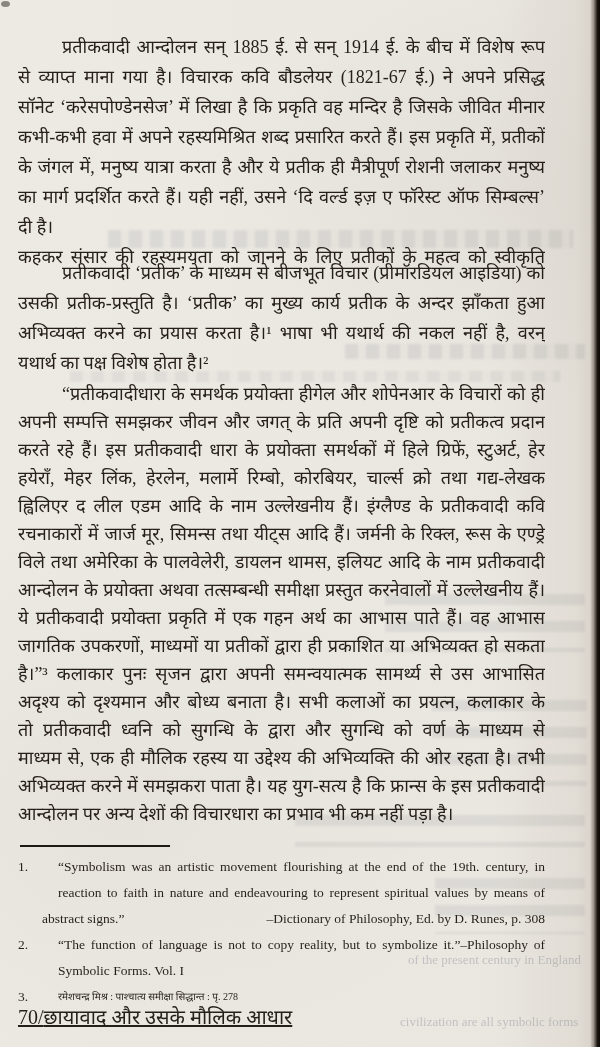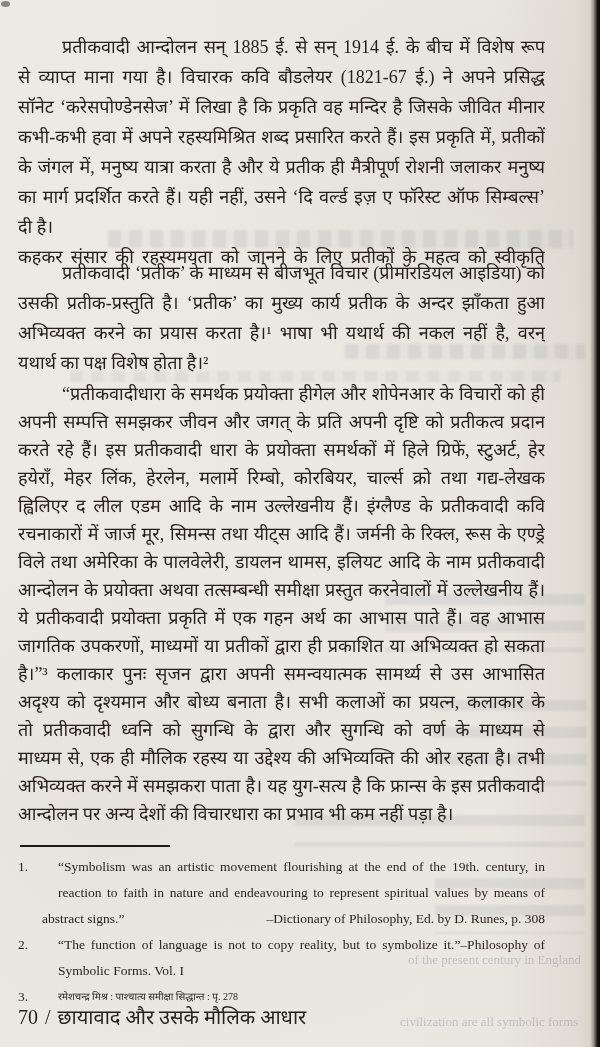--- a/index.html
+++ b/index.html
@@ -48,22 +48,23 @@
   .fn-item{display:flex; align-items:flex-start;}
   .fn-num{flex:0 0 24px; font-size:13.5px; line-height:26px; color:#241f1a;}
   .fn-body{flex:1; min-width:0;}
   .fn-body .tline{height:26px; line-height:26px; font-size:13.5px;margin-left:16px;}
   .fn-devanagari .tline{font-size:10px;}
   .keep-just .tline-last{text-align-last:justify;}
   .fn-lastrow{display:flex; justify-content:space-between; height:26px; line-height:26px; font-size:13.5px; overflow:hidden;gap:39px;}
   
   .footer{
     position:absolute; top:1002px; left:18px;
-    font-size:20px; line-height:30px; display:flex; gap:7px; align-items:center;
+    font-size:20px; line-height:30px; display:flex; gap:0; align-items:center;
     color:#241f1a;
+    text-decoration:underline;
   }
   
   .ghost{
     position:absolute; pointer-events:none; filter:blur(1.3px); opacity:.5;
   }
   .ghost-stripe{
     background:repeating-linear-gradient(90deg,
       rgba(125,128,134,0.30) 0 13px, rgba(125,128,134,0.06) 13px 21px);
   }
   .ghost-rows{

